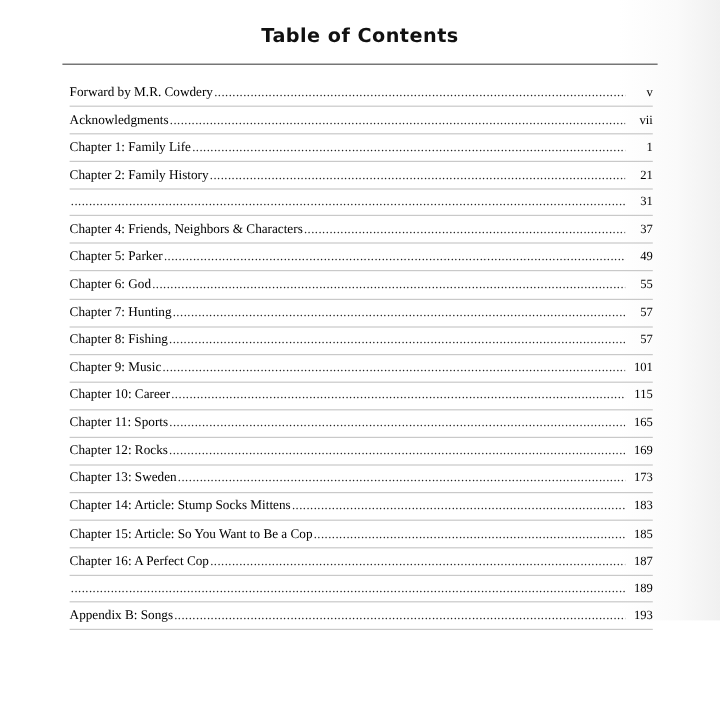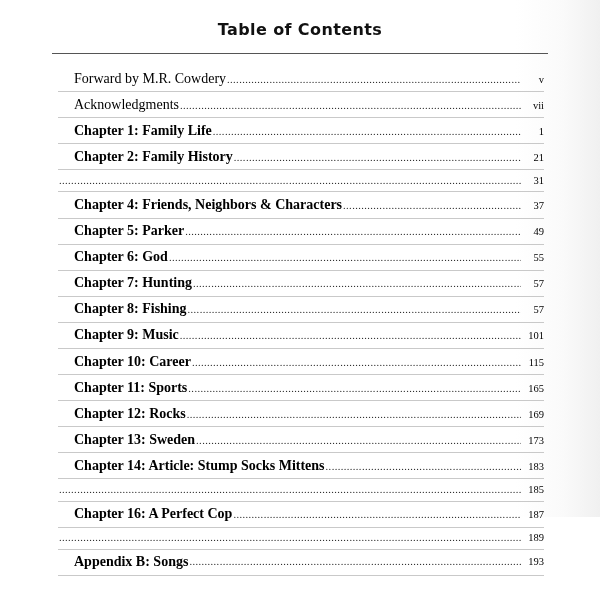--- a/index.html
+++ b/index.html
@@ -51,36 +51,34 @@
     display: flex;
     align-items: baseline;
     width: 100%;
     margin: 0;
     padding: 4.5px 0 4.5px 0;
     border-bottom: 1px solid #c9c9c9;
     line-height: 1.15;
   }
   .toc-row:last-child {
     border-bottom: 1px solid #c9c9c9;
-    align-items: center;
   }
   .entry {
     white-space: nowrap;
-    font-size: 14px;
+    font-size: 11px;
     flex: 0 0 auto;
-    margin-left: 16px;
   }
   .entry .lead {
-    font-weight: bold;
+    font-weight: normal;
   }
   .entry .lead.plain {
     font-weight: normal;
   }
   .entry .desc {
-    font-weight: bold;
+    font-weight: normal;
   }
   .dots {
     flex: 1 1 auto;
     overflow: hidden;
     white-space: nowrap;
     font-size: 10.5px;
     color: #222;
     margin: 0 1px;
     letter-spacing: 0.4px;
   }
@@ -180,20 +178,21 @@
           <span class="entry"><span class="lead">Chapter 13:</span><span class="desc"> Sweden</span></span>
           <span class="dots">........................................................................................................................................................................................................</span>
           <span class="pageno">173</span>
         </div>
         <div class="toc-row">
           <span class="entry"><span class="lead">Chapter 14:</span><span class="desc"> Article: Stump Socks Mittens</span></span>
           <span class="dots">........................................................................................................................................................................................................</span>
           <span class="pageno">183</span>
         </div>
         <div class="toc-row">
+          <span class="entry"><span class="lead">Chapter 15:</span><span class="desc"> Article: So You Want to Be a Cop</span></span>
           <span class="dots">........................................................................................................................................................................................................</span>
           <span class="pageno">185</span>
         </div>
         <div class="toc-row">
           <span class="entry"><span class="lead">Chapter 16:</span><span class="desc"> A Perfect Cop</span></span>
           <span class="dots">........................................................................................................................................................................................................</span>
           <span class="pageno">187</span>
         </div>
         <div class="toc-row">
           <span class="dots">........................................................................................................................................................................................................</span>

